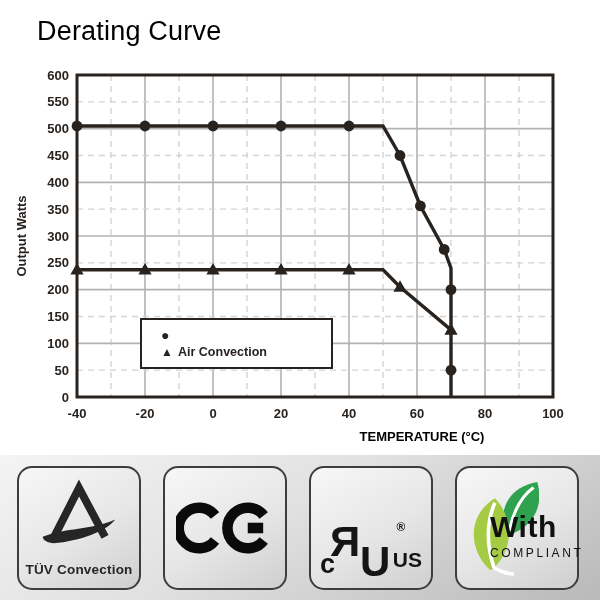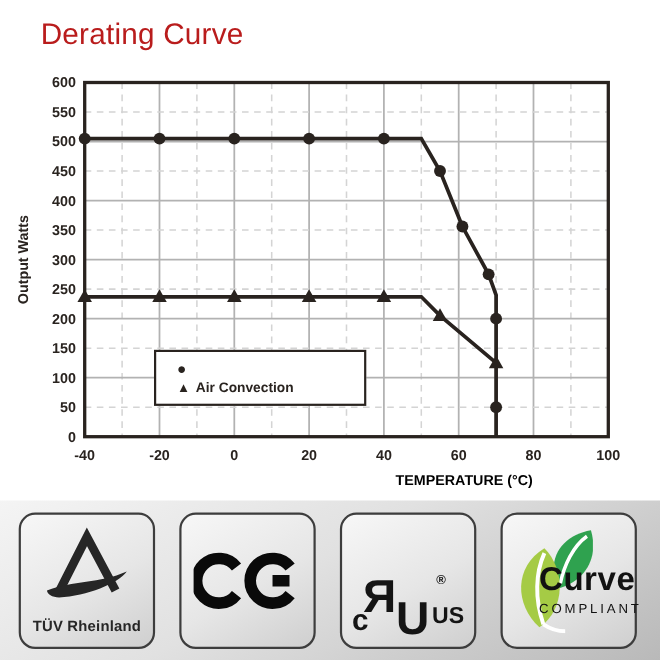--- a/index.html
+++ b/index.html
@@ -1,19 +1,19 @@
 <!DOCTYPE html>
 <html><head>
 <meta charset="utf-8">
 <style>
   html,body{margin:0;padding:0;}
   .page{position:relative;width:600px;height:600px;background:#ffffff;overflow:hidden;
         font-family:"Liberation Sans",sans-serif;}
   .title{position:absolute;left:37px;top:16px;margin:0;font-size:27px;font-weight:400;
-         color:#b91c1c;letter-spacing:0.2px;font-family:"Liberation Sans",sans-serif;}
+         color:#000000;letter-spacing:0.2px;font-family:"Liberation Sans",sans-serif;}
   .chart-area{position:absolute;left:0;top:0;width:600px;height:455px;}
   #chart-svg{position:absolute;left:0;top:0;}
   .tick{font:bold 13px "Liberation Sans",sans-serif;fill:#29231f;}
   .ylabel{position:absolute;left:21px;top:236px;transform:translate(-50%,-50%) rotate(-90deg);
           font-weight:bold;font-size:13px;color:#29231f;white-space:nowrap;}
   .xlabel{position:absolute;left:422px;top:429px;transform:translateX(-50%);
           font-weight:bold;font-size:13px;color:#000000;white-space:nowrap;}
   .legend{position:absolute;left:140px;top:318px;width:193px;height:51px;box-sizing:border-box;
           background:#ffffff;border:2px solid #29231f;display:flex;flex-direction:column;
           justify-content:center;row-gap:3px;padding-left:19px;}
@@ -140,21 +140,21 @@
     </div>
   </div>
 
   <div class="footer">
 
     <div class="badge">
       <svg class="tuv-logo" width="82" height="72" viewBox="0 0 104 88" xmlns="http://www.w3.org/2000/svg">
         <path d="M20 74 L52 11 L85 73" fill="none" stroke="#262626" stroke-width="10" stroke-linejoin="miter"></path>
         <path d="M6 73 C 36 61, 66 65, 98 51 C 88 65, 52 79, 20 81 C 12 81, 6 77, 6 73 Z" fill="#262626"></path>
       </svg>
-      <div class="tuv-label">TÜV Rheinland</div>
+      <div class="tuv-label">TÜV Convection</div>
     </div>
 
     <div class="badge">
       <svg class="ce-logo" width="98" height="52" viewBox="0 0 120 64" xmlns="http://www.w3.org/2000/svg" aria-label="CE">
         <path d="M47.7 16.6 A25 25 0 1 0 47.7 47.4" fill="none" stroke="#0a0a0a" stroke-width="13"></path>
         <path d="M107.7 16.6 A25 25 0 1 0 107.7 47.4" fill="none" stroke="#0a0a0a" stroke-width="13"></path>
         <path d="M88 32 H 107" fill="none" stroke="#0a0a0a" stroke-width="13"></path>
       </svg>
     </div>
 
@@ -169,19 +169,19 @@
     </div>
 
     <div class="badge">
       <svg class="rohs-leaves" width="72" height="96" viewBox="0 0 80 104" xmlns="http://www.w3.org/2000/svg">
         <path d="M44 60 C 32 28, 50 6, 78 1 C 87 30, 70 54, 44 60 Z" fill="#2fa24f"></path>
         <path d="M47 55 C 51 36, 60 17, 74 7" fill="none" stroke="#ffffff" stroke-width="3.5"></path>
         <path d="M26 99 C 1 76, 0 38, 31 19 C 52 40, 53 80, 26 99 Z" fill="#a5cb45"></path>
         <path d="M30 96 C 21 70, 22 44, 31 24 M30 96 C 36 100, 44 103, 52 103" fill="none" stroke="#ffffff" stroke-width="4"></path>
       </svg>
       <div class="rohs-text">
-        <div class="rohs-title">Curve</div>
+        <div class="rohs-title">With</div>
         <div class="rohs-sub">COMPLIANT</div>
       </div>
     </div>
 
   </div>
 </div>
 
 </body></html>

